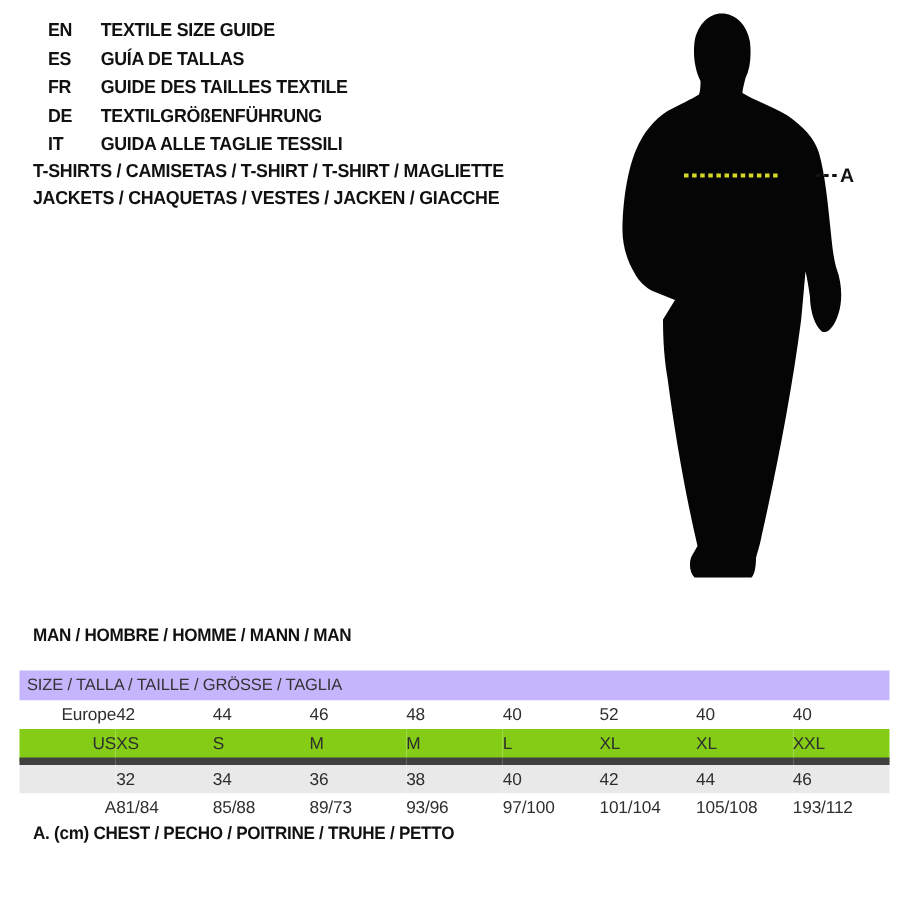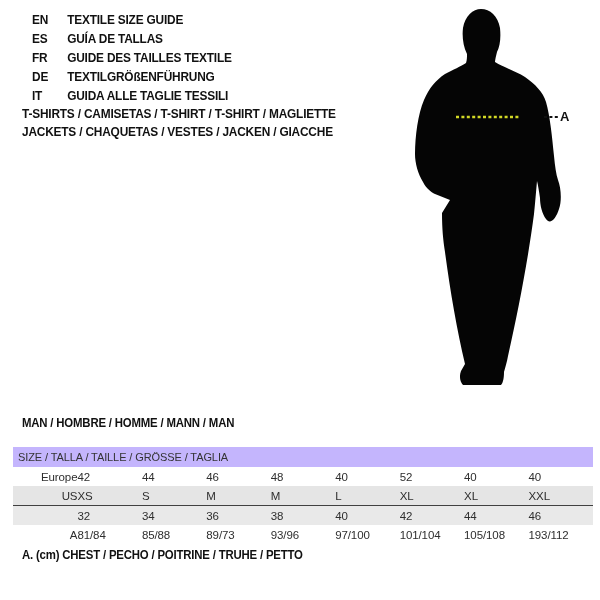--- a/index.html
+++ b/index.html
@@ -22,21 +22,21 @@
   .section-title{position:absolute;left:22px;top:416px;font-size:12px;font-weight:700;
     letter-spacing:-0.2px;transform:scaleX(0.95);transform-origin:0 0;}
   
   .size-table{position:absolute;left:13px;top:447px;width:580px;border-collapse:collapse;
     font-size:11.5px;letter-spacing:-0.1px;color:#2e2e2e;table-layout:fixed;}
   .size-table th{background:#c4b5fd;font-weight:400;text-align:left;height:20px;
     padding:0 0 0 5px;font-size:11px;color:#333;}
   .size-table td{height:19px;padding:0;font-weight:400;}
   .size-table td.row-label{text-align:right;padding-left:5px;width:88px;}
   .size-table tr.row-white{background:#ffffff;}
-  .size-table tr.row-gray1{background:#e5e5e5;border-bottom:1px solid #404040;}
+  .size-table tr.row-gray1{background:#84cc16;border-bottom:5px solid #404040;}
   .size-table tr.row-gray2{background:#e9e9e9;}
   
   .footnote{position:absolute;left:22px;top:548px;font-size:12px;font-weight:700;
     letter-spacing:-0.2px;transform:scaleX(0.95);transform-origin:0 0;}
 </style>
 </head>
 <body>
 
 <div class="canvas">
 

